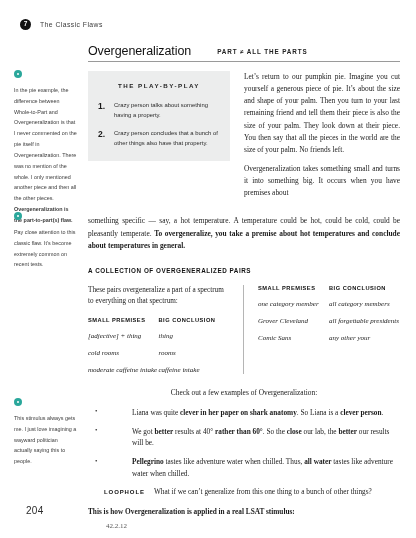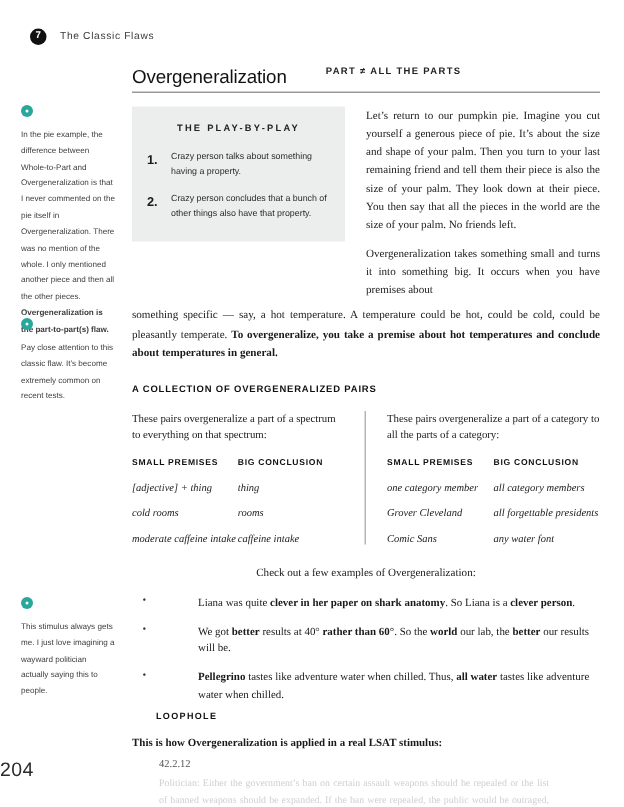--- a/index.html
+++ b/index.html
@@ -49,21 +49,21 @@
   
   .content {
     position: absolute;
     left: 88px;
     top: 44px;
     width: 312px;
   }
 
   .section-head {
     display: flex;
-    align-items: flex-start;
+    align-items: center;
     gap: 26px;
     border-bottom: 0.8px solid #9a9a9a;
     padding-bottom: 3px;
   }
   .section-title {
     font-family: "Liberation Sans", sans-serif;
     font-size: 12.5px;
     font-weight: normal;
     letter-spacing: -0.1px;
     color: #111111;
@@ -128,21 +128,21 @@
   }
   .body-p + .body-p { margin-top: 7px; }
 
   .full-para {
     font-size: 7.4px;
     line-height: 1.64;
     text-align: justify;
     margin: 0;
   }
 
-  .wrap-block { margin-top: 5px; }
+  .wrap-block { margin-top: 16px; }
 
   b, strong { font-weight: bold; }
 
   
   .collection-head {
     font-family: "Liberation Sans", sans-serif;
     font-size: 6.3px;
     font-weight: bold;
     letter-spacing: 0.55px;
     color: #111111;
@@ -287,24 +287,24 @@
     font-size: 5.4px;
     line-height: 2.0;
     color: #3c3c3c;
   }
   .note-1 { top: 70px; }
   .note-2 { top: 212px; }
   .note-3 { top: 398px; }
 
   .folio {
     position: absolute;
-    left: 0;
+    left: 26px;
     top: 505px;
     font-family: "Liberation Sans", sans-serif;
-    font-size: 13px;
+    font-size: 10px;
     color: #2c2c2c;
     letter-spacing: 0.3px;
   }
 </style>
 </head>
 <body>
 
 <div class="running-head">
   <div class="chapter-badge">7</div>
   <div class="running-head-title">The Classic Flaws</div>
@@ -377,56 +377,56 @@
           </tr>
           <tr>
             <td>moderate caffeine intake</td>
             <td>caffeine intake</td>
           </tr>
         </tbody>
       </table>
     </div>
 
     <div class="pair-col second">
-      <p class="pair-intro">These pairs overgeneralize a part of a category to all the parts of a category:</p>
       <table class="pair-table">
         <thead>
           <tr>
             <th>SMALL PREMISES</th>
             <th>BIG CONCLUSION</th>
           </tr>
         </thead>
         <tbody>
           <tr>
             <td>one category member</td>
             <td>all category members</td>
           </tr>
           <tr>
             <td>Grover Cleveland</td>
             <td>all forgettable presidents</td>
           </tr>
           <tr>
             <td>Comic Sans</td>
-            <td>any water font</td>
+            <td>any other your</td>
           </tr>
         </tbody>
       </table>
     </div>
   </div>
 
   <p class="examples-lead">Check out a few examples of Overgeneralization:</p>
 
   <ul class="bullets">
     <li><span>Liana was quite </span><b>clever in her paper on shark anatomy</b><span>. So Liana is a </span><b>clever person</b><span>.</span></li>
-    <li><span>We got </span><b>better</b><span> results at 40° </span><b>rather than 60°</b><span>. So the </span><b>world</b><span> our lab, the </span><b>better</b><span> our results will be.</span></li>
+    <li><span>We got </span><b>better</b><span> results at 40° </span><b>rather than 60°</b><span>. So the </span><b>close</b><span> our lab, the </span><b>better</b><span> our results will be.</span></li>
     <li><b>Pellegrino</b><span> tastes like adventure water when chilled. Thus, </span><b>all water</b><span> tastes like adventure water when chilled.</span></li>
   </ul>
 
   <div class="loophole-row">
     <div class="loophole-tag">LOOPHOLE</div>
+    <div class="loophole-text">What if we can’t generalize from this one thing to a bunch of other things?</div>
   </div>
 
   <p class="stimulus-lead">This is how Overgeneralization is applied in a real LSAT stimulus:</p>
   <div class="cite">42.2.12</div>
 
   <div class="stimulus">
     <p>Politician: Either the government’s ban on certain assault weapons should be repealed or the list of banned weapons should be expanded. If the ban were repealed, the public would be outraged, so the list of banned weapons should be expanded.</p>
 
   </div>
 

